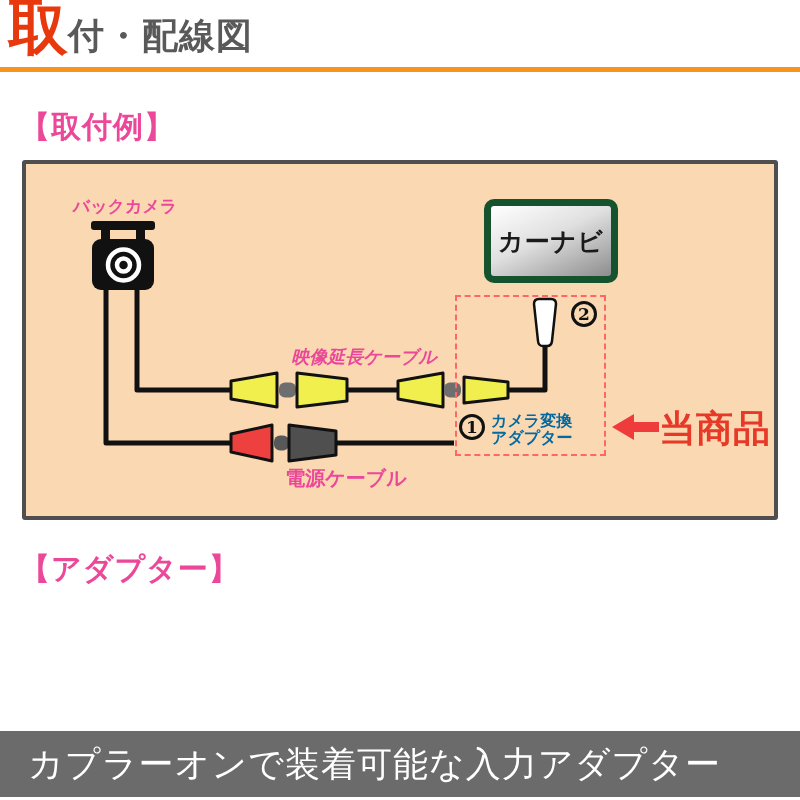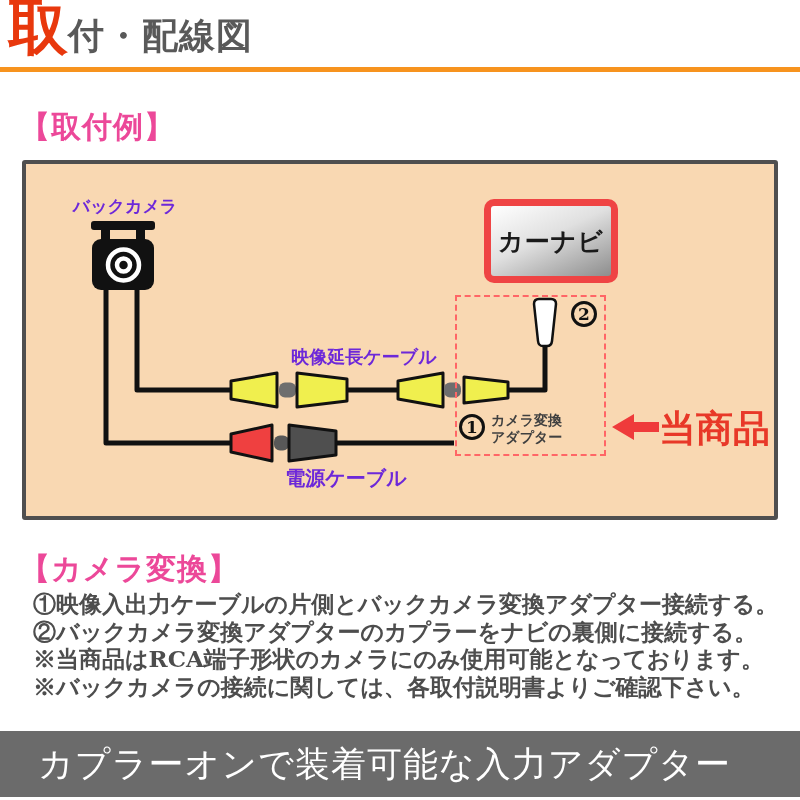--- a/index.html
+++ b/index.html
@@ -36,30 +36,30 @@
   .method-heading  { top: 549px; }
   
   .diagram-box {
     position: absolute; left: 22px; top: 160px; width: 756px; height: 360px;
     background: #f9d8b2;
     border: 4px solid #4f4f4f;
     border-radius: 3px;
   }
   .diagram-svg { position: absolute; left: 0; top: 0; width: 800px; height: 800px; }
   .diagram-label {
-    position: absolute; color: #6d28d9; font-weight: 600;
+    position: absolute; color: #ec4899; font-weight: 600;
     text-align: center; white-space: nowrap;
   }
   .camera-label   { left: 55px;  top: 195px; width: 140px; font-size: 17px; }
-  .video-label    { left: 283px; top: 345px; width: 162px; font-size: 18px; }
+  .video-label    { left: 283px; top: 345px; width: 162px; font-size: 18px; font-style: italic; }
   .power-label    { left: 280px; top: 465px; width: 132px; font-size: 20px; }
   
   .navi {
     position: absolute; left: 484px; top: 199px; width: 134px; height: 84px;
-    background: #ef4444; border-radius: 10px;
+    background: #14532d; border-radius: 10px;
   }
   .navi-screen {
     position: absolute; left: 7px; top: 7px; right: 7px; bottom: 7px;
     border-radius: 3px;
     background: linear-gradient(155deg, #ffffff 0%, #e0e0e0 45%, #8d8d8d 100%);
     display: flex; align-items: center; justify-content: center;
   }
   .navi-text {
     font-family: "DejaVu Sans", "Liberation Sans", sans-serif;
     font-size: 25px; font-weight: 700; color: #1a1a1a; letter-spacing: 1px;
@@ -72,21 +72,21 @@
   .num-badge {
     position: absolute; width: 26px; height: 26px; border: 3px solid #111111;
     border-radius: 50%; display: flex; align-items: center; justify-content: center;
     font-size: 17px; font-weight: 700; color: #111111; background: transparent;
   }
   .badge-1 { left: 459px; top: 414px; }
   .badge-2 { left: 571px; top: 301px; }
   .adapter-callout {
     position: absolute; left: 491px; top: 412px;
     font-family: "DejaVu Sans", "Liberation Sans", sans-serif;
-    font-size: 14px; line-height: 17px; font-weight: 700; color: #404040;
+    font-size: 16px; line-height: 17px; font-weight: 700; color: #0369a1;
     white-space: nowrap;
   }
   .product-callout {
     position: absolute; left: 659px; top: 404px;
     font-size: 37px; font-weight: 700; color: #e83828; white-space: nowrap;
   }
   
   .instructions {
     position: absolute; left: 33px; top: 590px; width: 760px;
   }
@@ -94,21 +94,21 @@
     font-size: 23px; line-height: 27.5px; font-weight: 700; color: #4d4d4d;
     white-space: nowrap;
   }
   
   .bottom-banner {
     position: absolute; left: 0; top: 731px; width: 800px; height: 66px;
     background: #6b6b6b;
     display: flex; align-items: center;
   }
   .banner-text {
-    padding-left: 38px; font-size: 35px; font-weight: 500; color: #ffffff;
+    padding-left: 28px; font-size: 35px; font-weight: 500; color: #ffffff;
     letter-spacing: 1px; white-space: nowrap;
   }
 </style>
 </head>
 <body>
 
 <div class="canvas">
 
   <div class="page-header">
     <span class="title-accent">取</span>
@@ -182,26 +182,20 @@
     <span>2</span>
   </div>
 
   <div class="adapter-callout">
     <div>カメラ変換</div>
     <div>アダプター</div>
   </div>
 
   <div class="product-callout">当商品</div>
 
-  <div class="section-heading method-heading">【カメラ変換】</div>
-
-  <div class="instructions">
-    <p>①映像入出力ケーブルの片側とバックカメラ変換アダプター接続する。</p>
-    <p>②バックカメラ変換アダプターのカプラーをナビの裏側に接続する。</p>
-    <p>※当商品はRCA端子形状のカメラにのみ使用可能となっております。</p>
-    <p>※バックカメラの接続に関しては、各取付説明書よりご確認下さい。</p>
-  </div>
+  <div class="section-heading method-heading">【アダプター】</div>
+
 
   <div class="bottom-banner">
     <span class="banner-text">カプラーオンで装着可能な入力アダプター</span>
   </div>
 
 </div>
 
 </body></html>

